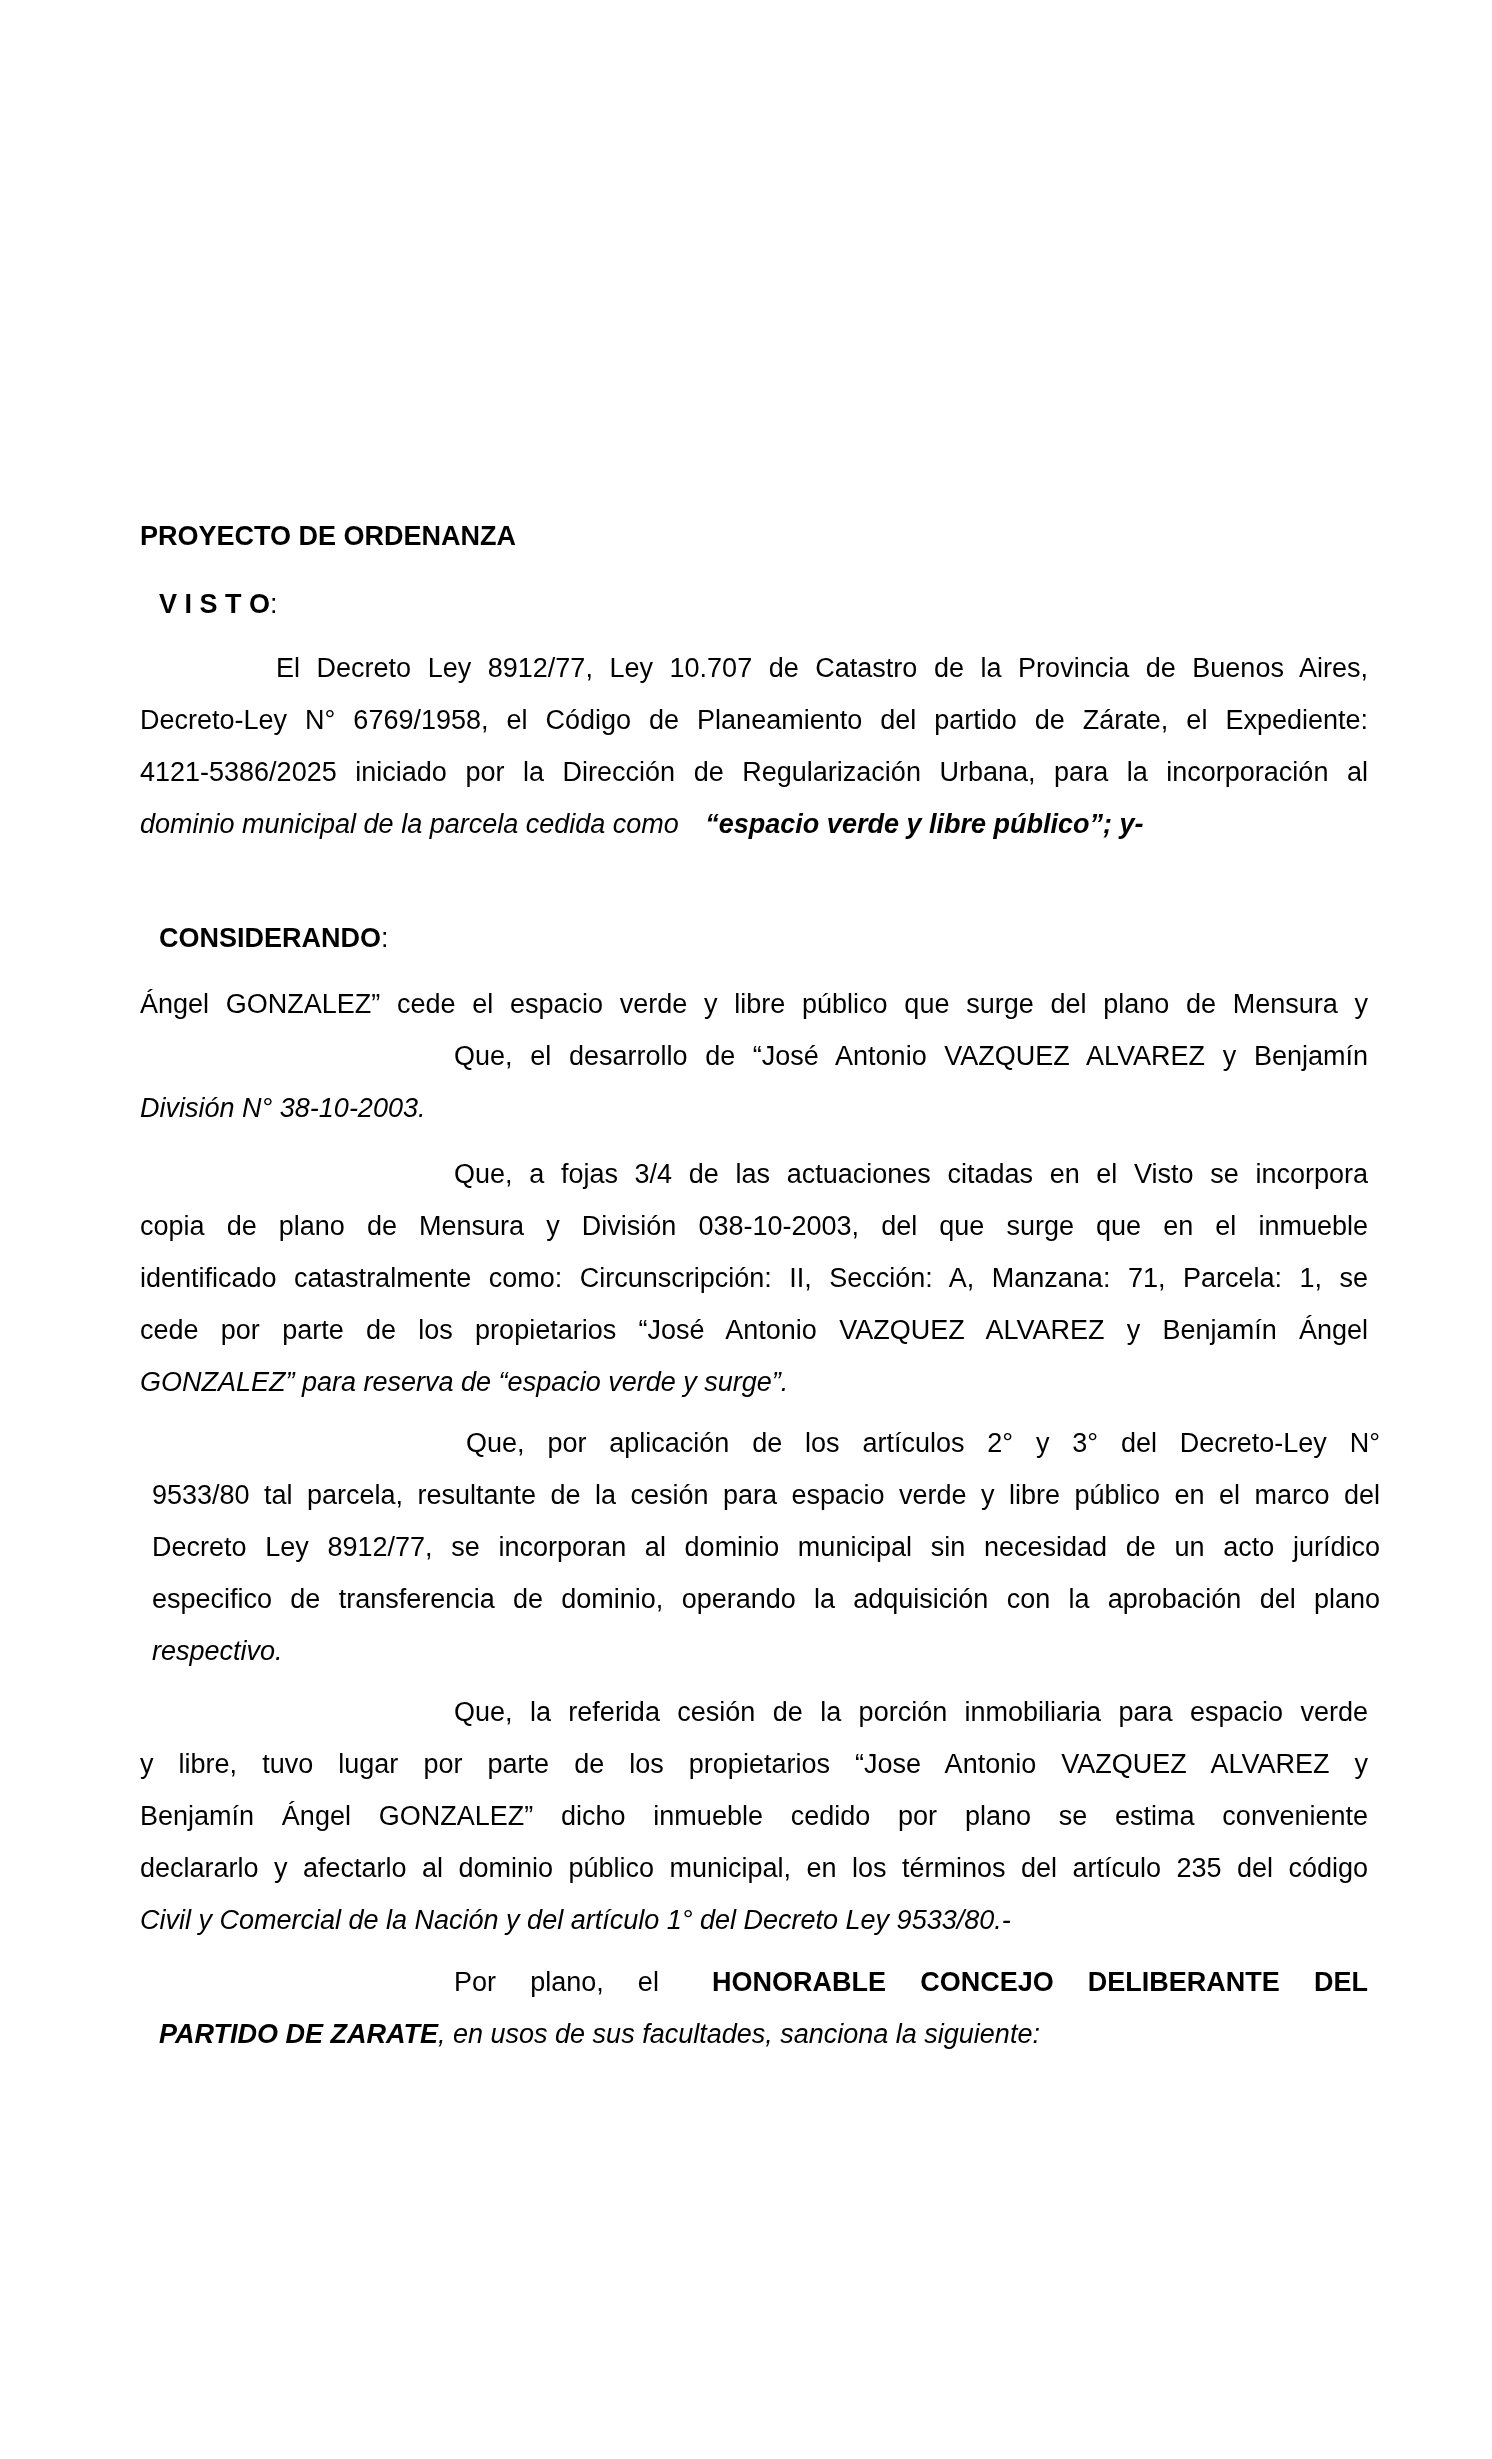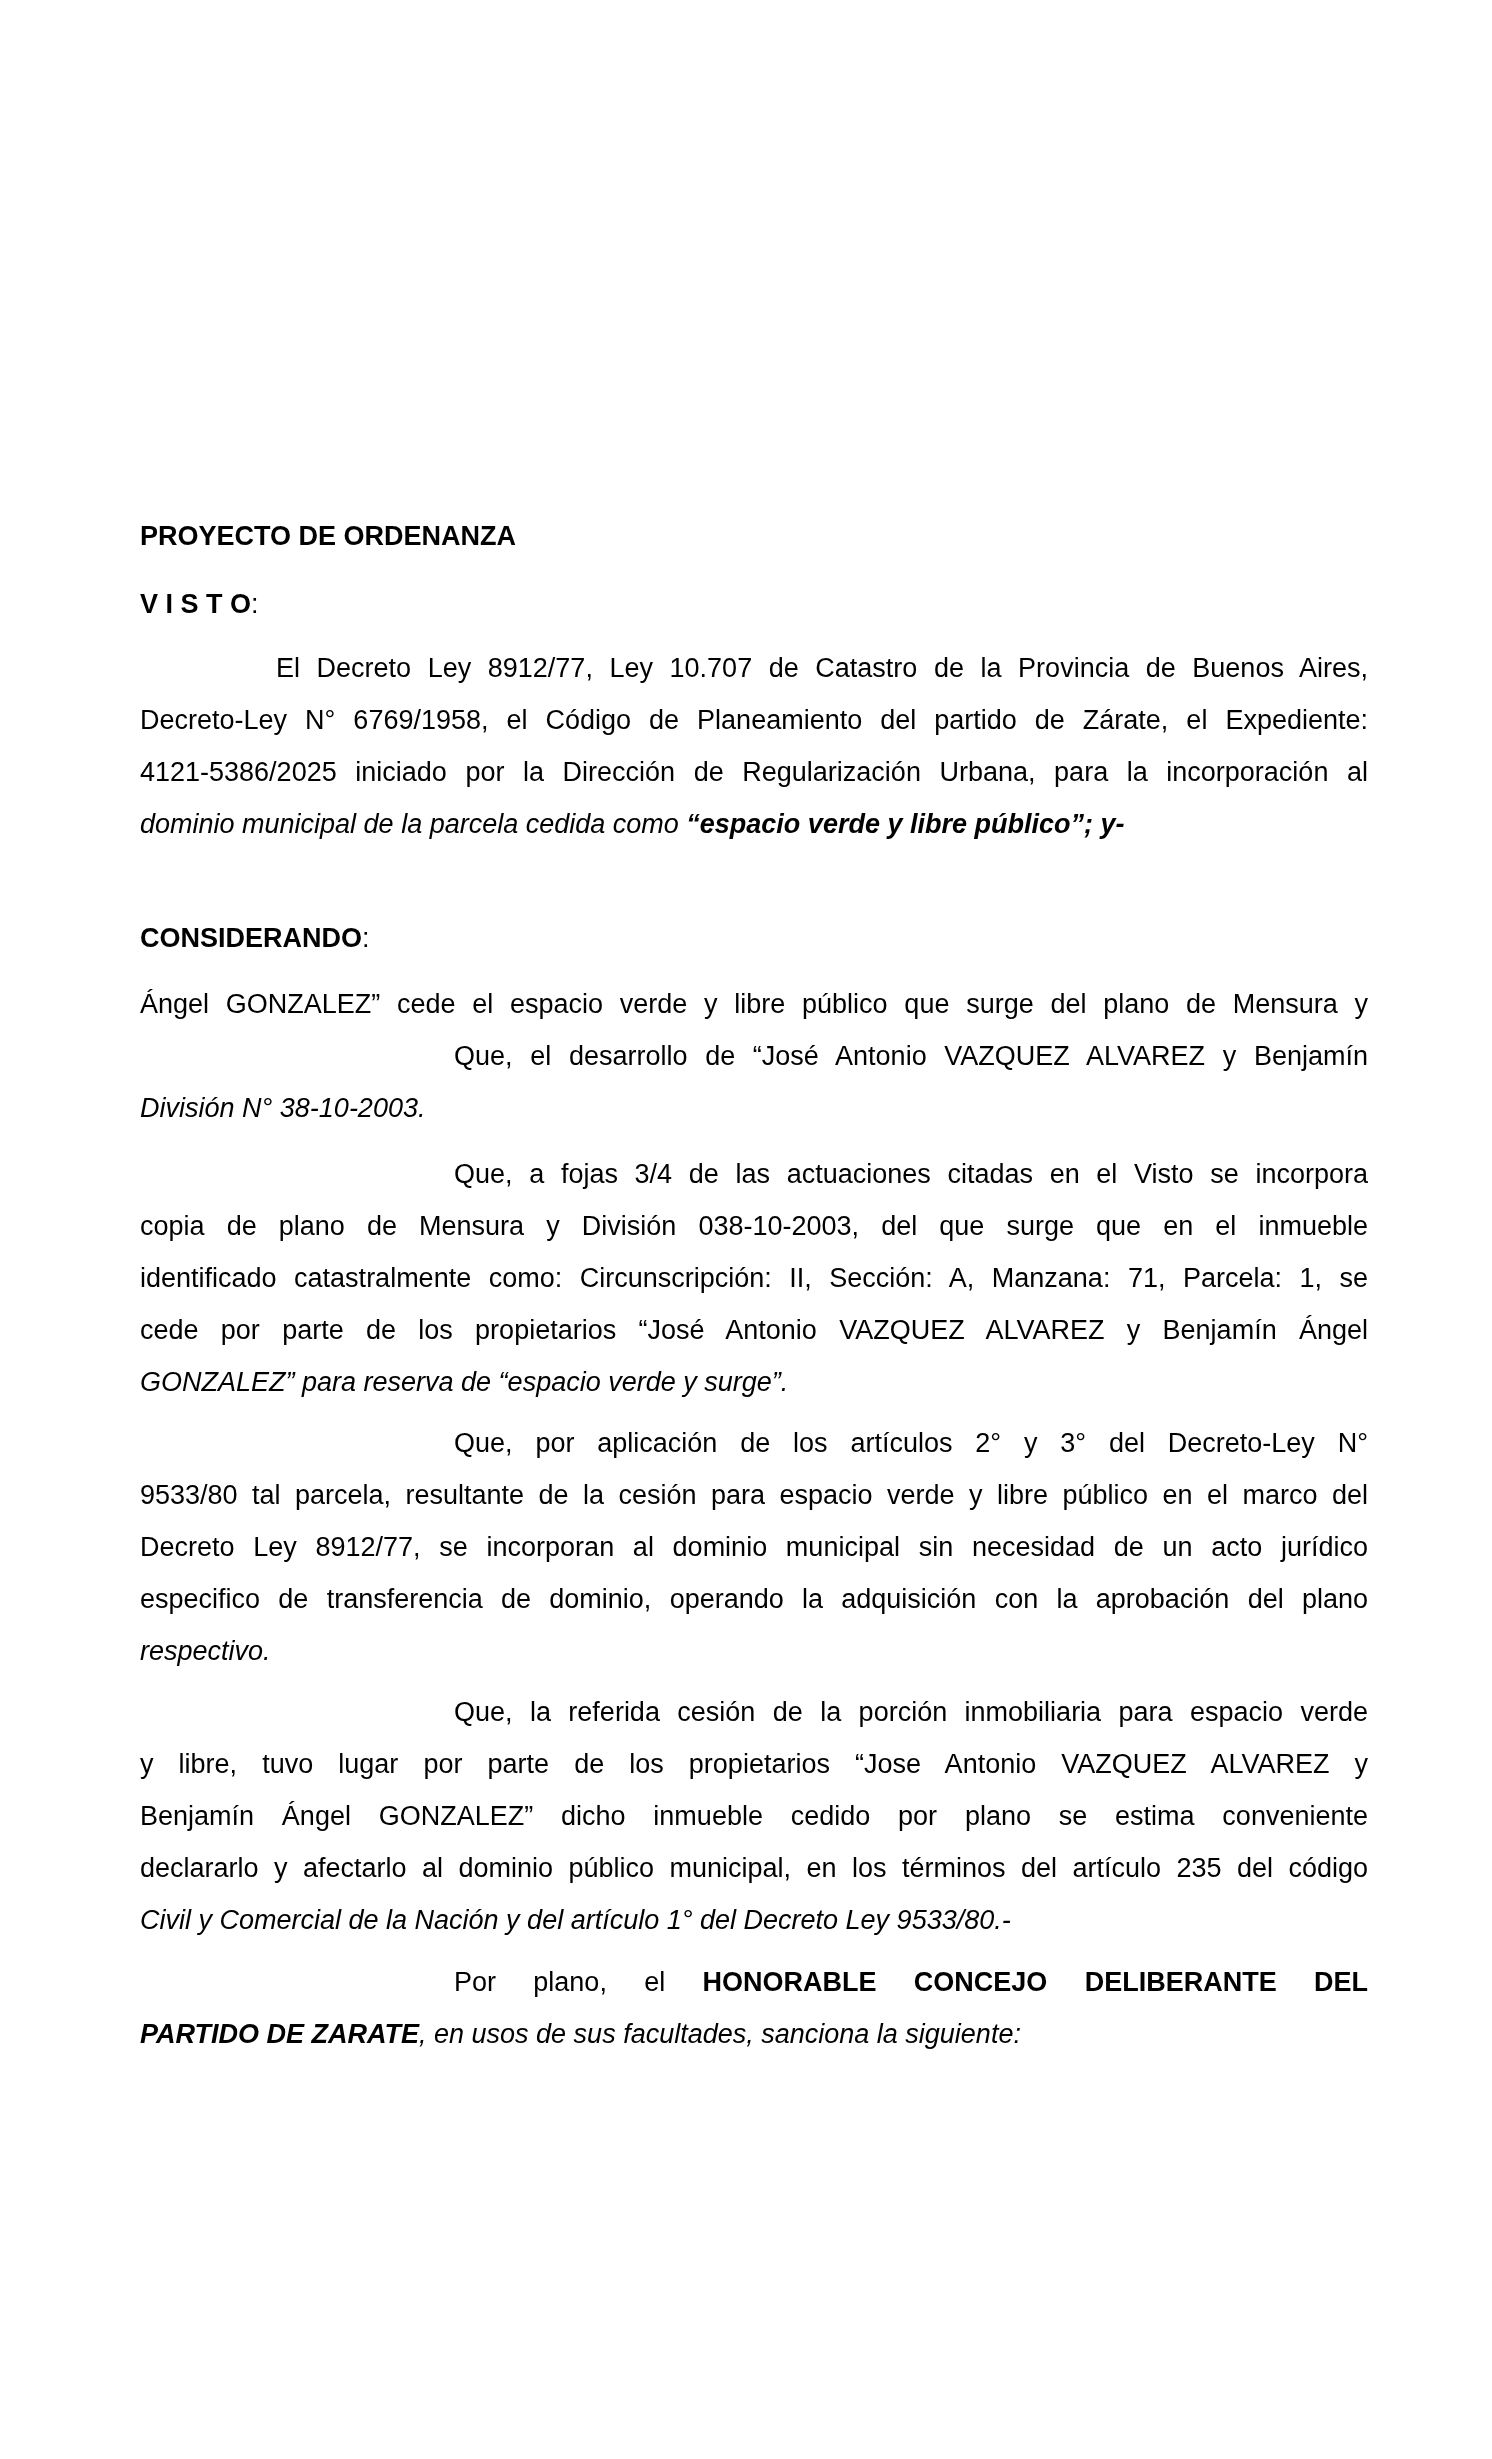--- a/index.html
+++ b/index.html
@@ -54,24 +54,24 @@
     }
     .para .line.last {
       text-align-last: left;
       font-style: italic;
     }
     .para .line.indent1 { padding-left: 136px; }
     .para .line.indent2 { padding-left: 314px; }
     .p-visto { top: 642px; }
     .p-c1 { top: 978px; }
     .p-c2 { top: 1148px; }
-    .p-c3 { top: 1417px; }
+    .p-c3 { top: 1417px; margin-left: 12px; }
     .p-c4 { top: 1686px; }
     .p-c5 { top: 1956px; }
-    b { font-weight: bold; }
+    b { font-weight: bold; margin-left: 19px; }
   </style>
 </head>
 <body>
 
 <div class="page">
 
   <div class="title">PROYECTO DE ORDENANZA</div>
 
   <div class="heading visto"><b>V I S T O</b><span>:</span></div>
 

